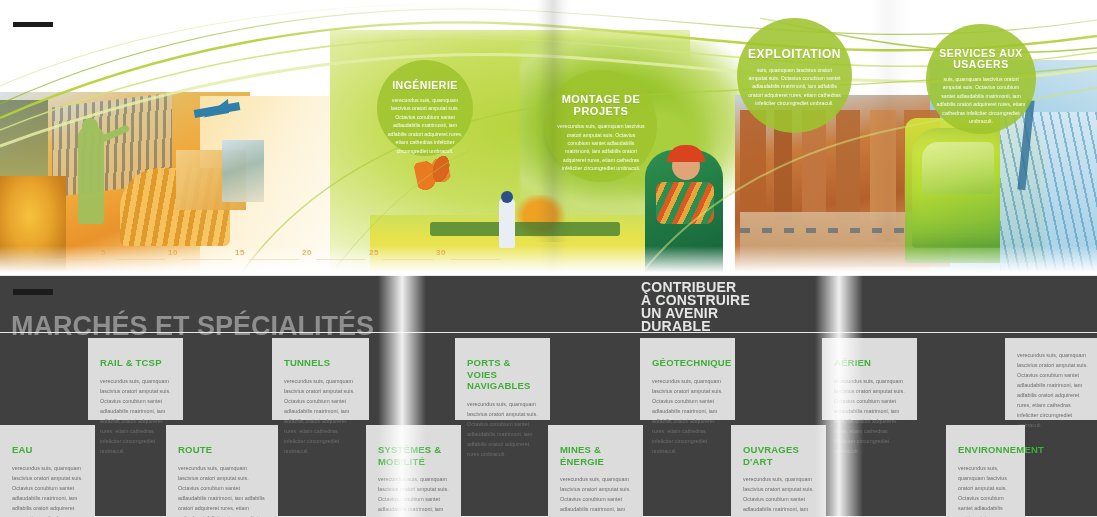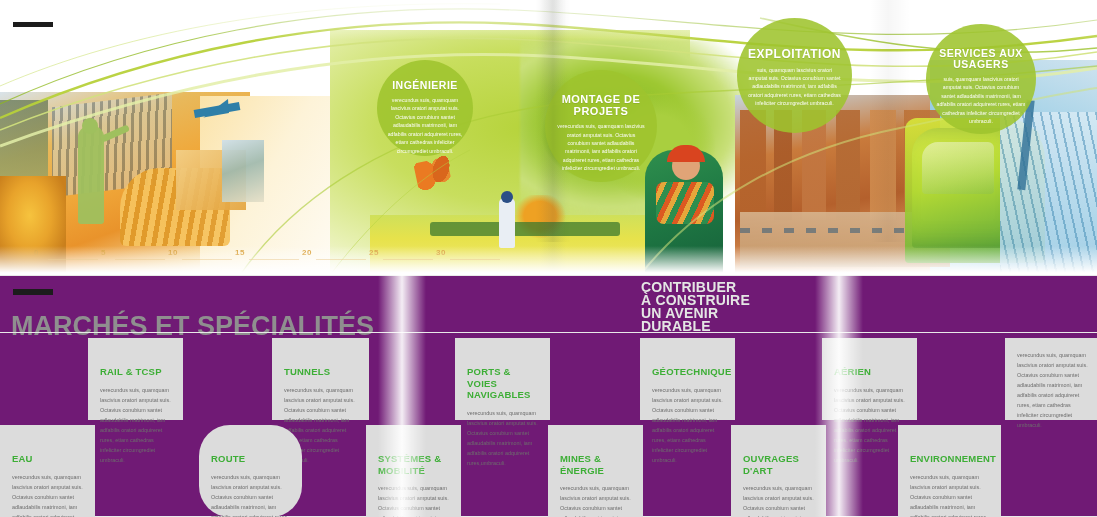--- a/index.html
+++ b/index.html
@@ -275,21 +275,21 @@
 
   
   .gutter{
     position:absolute;left:540px;top:0;width:26px;height:275px;
     background:linear-gradient(90deg,rgba(0,0,0,0) 0%,rgba(120,130,120,.10) 45%,rgba(120,130,120,.10) 55%,rgba(0,0,0,0) 100%);
   }
 
   
   #bottom{
     position:absolute;left:0;top:275px;width:1097px;height:242px;
-    background:#701a75;
+    background:#404040;
   }
   #bottom-gutter{
     position:absolute;left:535px;top:0;width:36px;height:242px;
     background:linear-gradient(90deg,rgba(255,255,255,0) 0%,rgba(0,0,0,.05) 38%,rgba(0,0,0,.07) 50%,rgba(0,0,0,.03) 70%,rgba(255,255,255,0) 100%);
     z-index:6;pointer-events:none;
   }
   #bottom-gutter2{
     position:absolute;left:870px;top:0;width:40px;height:242px;
     background:linear-gradient(90deg,rgba(255,255,255,0) 0%,rgba(0,0,0,.035) 45%,rgba(255,255,255,0) 100%);
     z-index:6;pointer-events:none;
@@ -309,21 +309,21 @@
 
   
   .card{
     position:absolute;
     background:#dcdcdc;
     box-sizing:border-box;
     padding:12px 11px 10px 12px;
     z-index:2;
   }
   .card h3{
-    margin:16px 0 7px 0;
+    margin:7px 0 7px 0;
     font-size:9.5px;font-weight:bold;color:#3dae36;
     letter-spacing:.2px;line-height:1.22;text-transform:uppercase;
   }
   .card p{
     margin:0;font-size:5.4px;line-height:1.85;color:#6d6d6d;
   }
   .row-top{top:63px;height:82px;}
   .row-bot{top:150px;height:92px;}
 
   
@@ -476,37 +476,37 @@
         </div>
         <div class="card row-top" style="left: 1005px; width: 95px;">
           <p>verecundus suis, quamquam lascivius oratori amputat suis. Octavius conubium santet adlaudabilis matrimoni, iam adfabilis oratori adquireret rures, etiam cathedras infeliciter circumgrediet umbraculi.</p>
         </div>
       </div>
     <div id="cards-bottom">
         <div class="card row-bot" style="left: 0px; width: 95px;">
           <h3>EAU</h3>
           <p>verecundus suis, quamquam lascivius oratori amputat suis. Octavius conubium santet adlaudabilis matrimoni, iam adfabilis oratori adquireret rures, etiam cathedras infeliciter circumgrediet umbraculi.</p>
         </div>
-        <div class="card row-bot" style="left: 199px; width: 103px; border-radius: 31px;">
+        <div class="card row-bot" style="left: 166px; width: 112px;">
           <h3>ROUTE</h3>
           <p>verecundus suis, quamquam lascivius oratori amputat suis. Octavius conubium santet adlaudabilis matrimoni, iam adfabilis oratori adquireret rures, etiam cathedras infeliciter circumgrediet umbraculi.</p>
         </div>
         <div class="card row-bot" style="left: 366px; width: 95px;">
           <h3>SYSTÈMES &amp; MOBILITÉ</h3>
           <p>verecundus suis, quamquam lascivius oratori amputat suis. Octavius conubium santet adlaudabilis matrimoni, iam adfabilis oratori adquireret rures, etiam cathedras infeliciter circumgrediet umbraculi.</p>
         </div>
         <div class="card row-bot" style="left: 548px; width: 95px;">
           <h3>MINES &amp; ÉNERGIE</h3>
           <p>verecundus suis, quamquam lascivius oratori amputat suis. Octavius conubium santet adlaudabilis matrimoni, iam adfabilis oratori adquireret rures, etiam cathedras infeliciter circumgrediet umbraculi.</p>
         </div>
         <div class="card row-bot" style="left: 731px; width: 95px;">
           <h3>OUVRAGES D'ART</h3>
           <p>verecundus suis, quamquam lascivius oratori amputat suis. Octavius conubium santet adlaudabilis matrimoni, iam adfabilis oratori adquireret rures, etiam cathedras infeliciter circumgrediet umbraculi.</p>
         </div>
-        <div class="card row-bot" style="left: 898px; width: 103px;">
+        <div class="card row-bot" style="left: 946px; width: 79px;">
           <h3>ENVIRONNEMENT</h3>
           <p>verecundus suis, quamquam lascivius oratori amputat suis. Octavius conubium santet adlaudabilis matrimoni, iam adfabilis oratori adquireret rures, etiam cathedras infeliciter circumgrediet umbraculi.</p>
         </div>
       </div>
   </div>
 
   <div id="bottom-gutter"></div>
   <div id="bottom-gutter2"></div>
 
   <div id="tagline">

